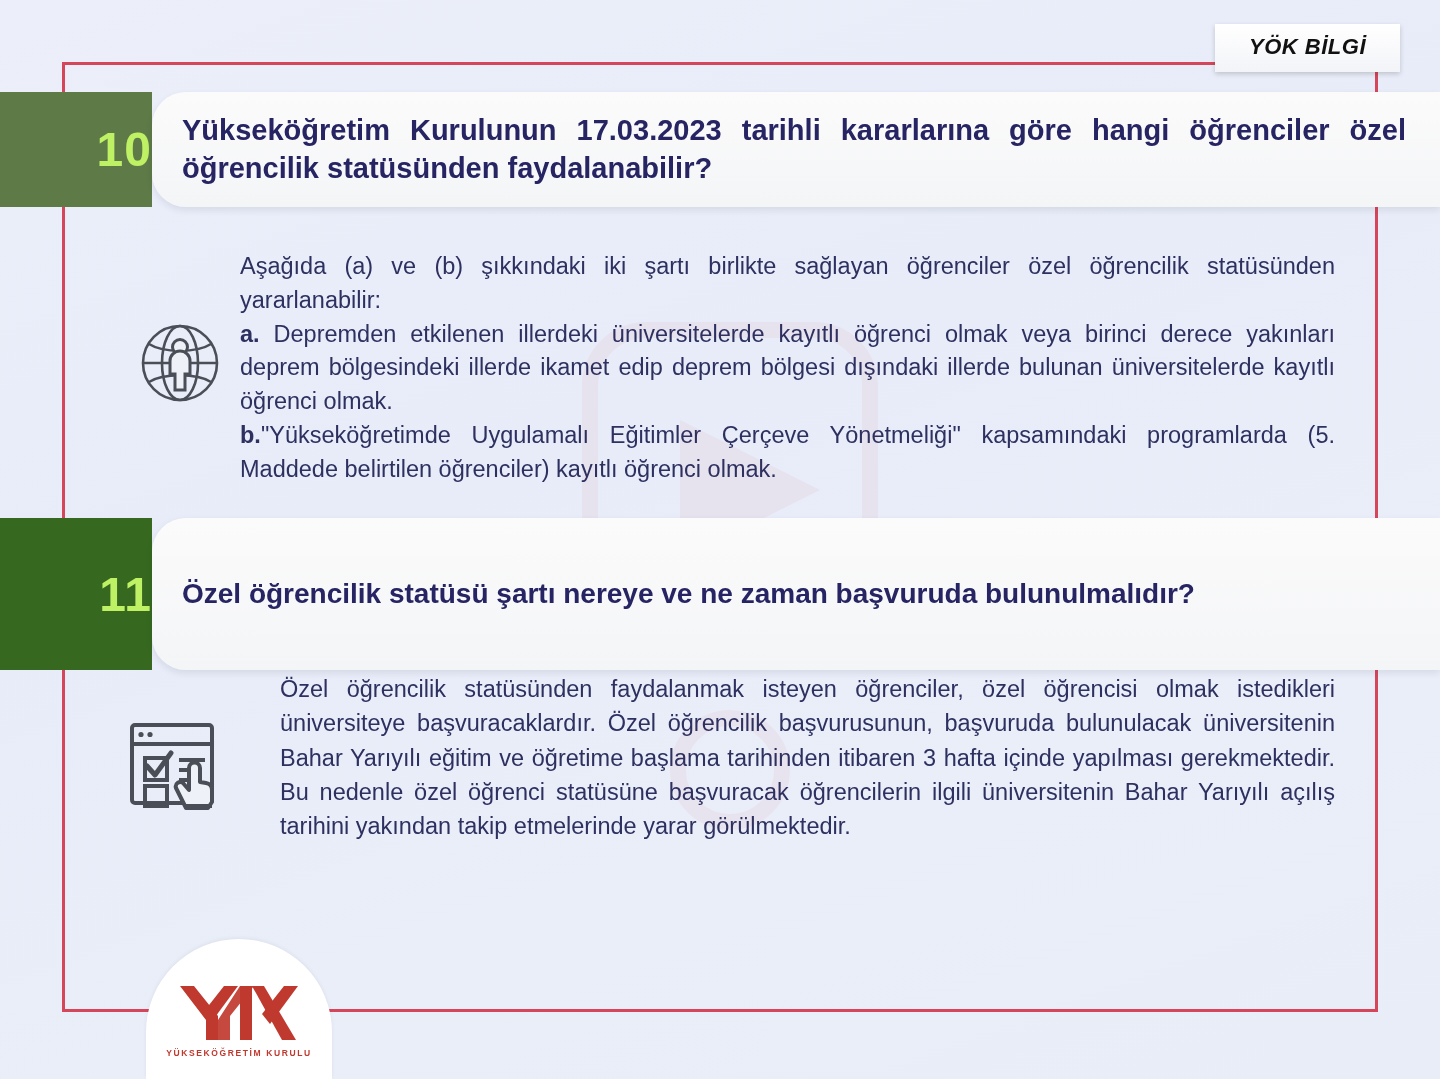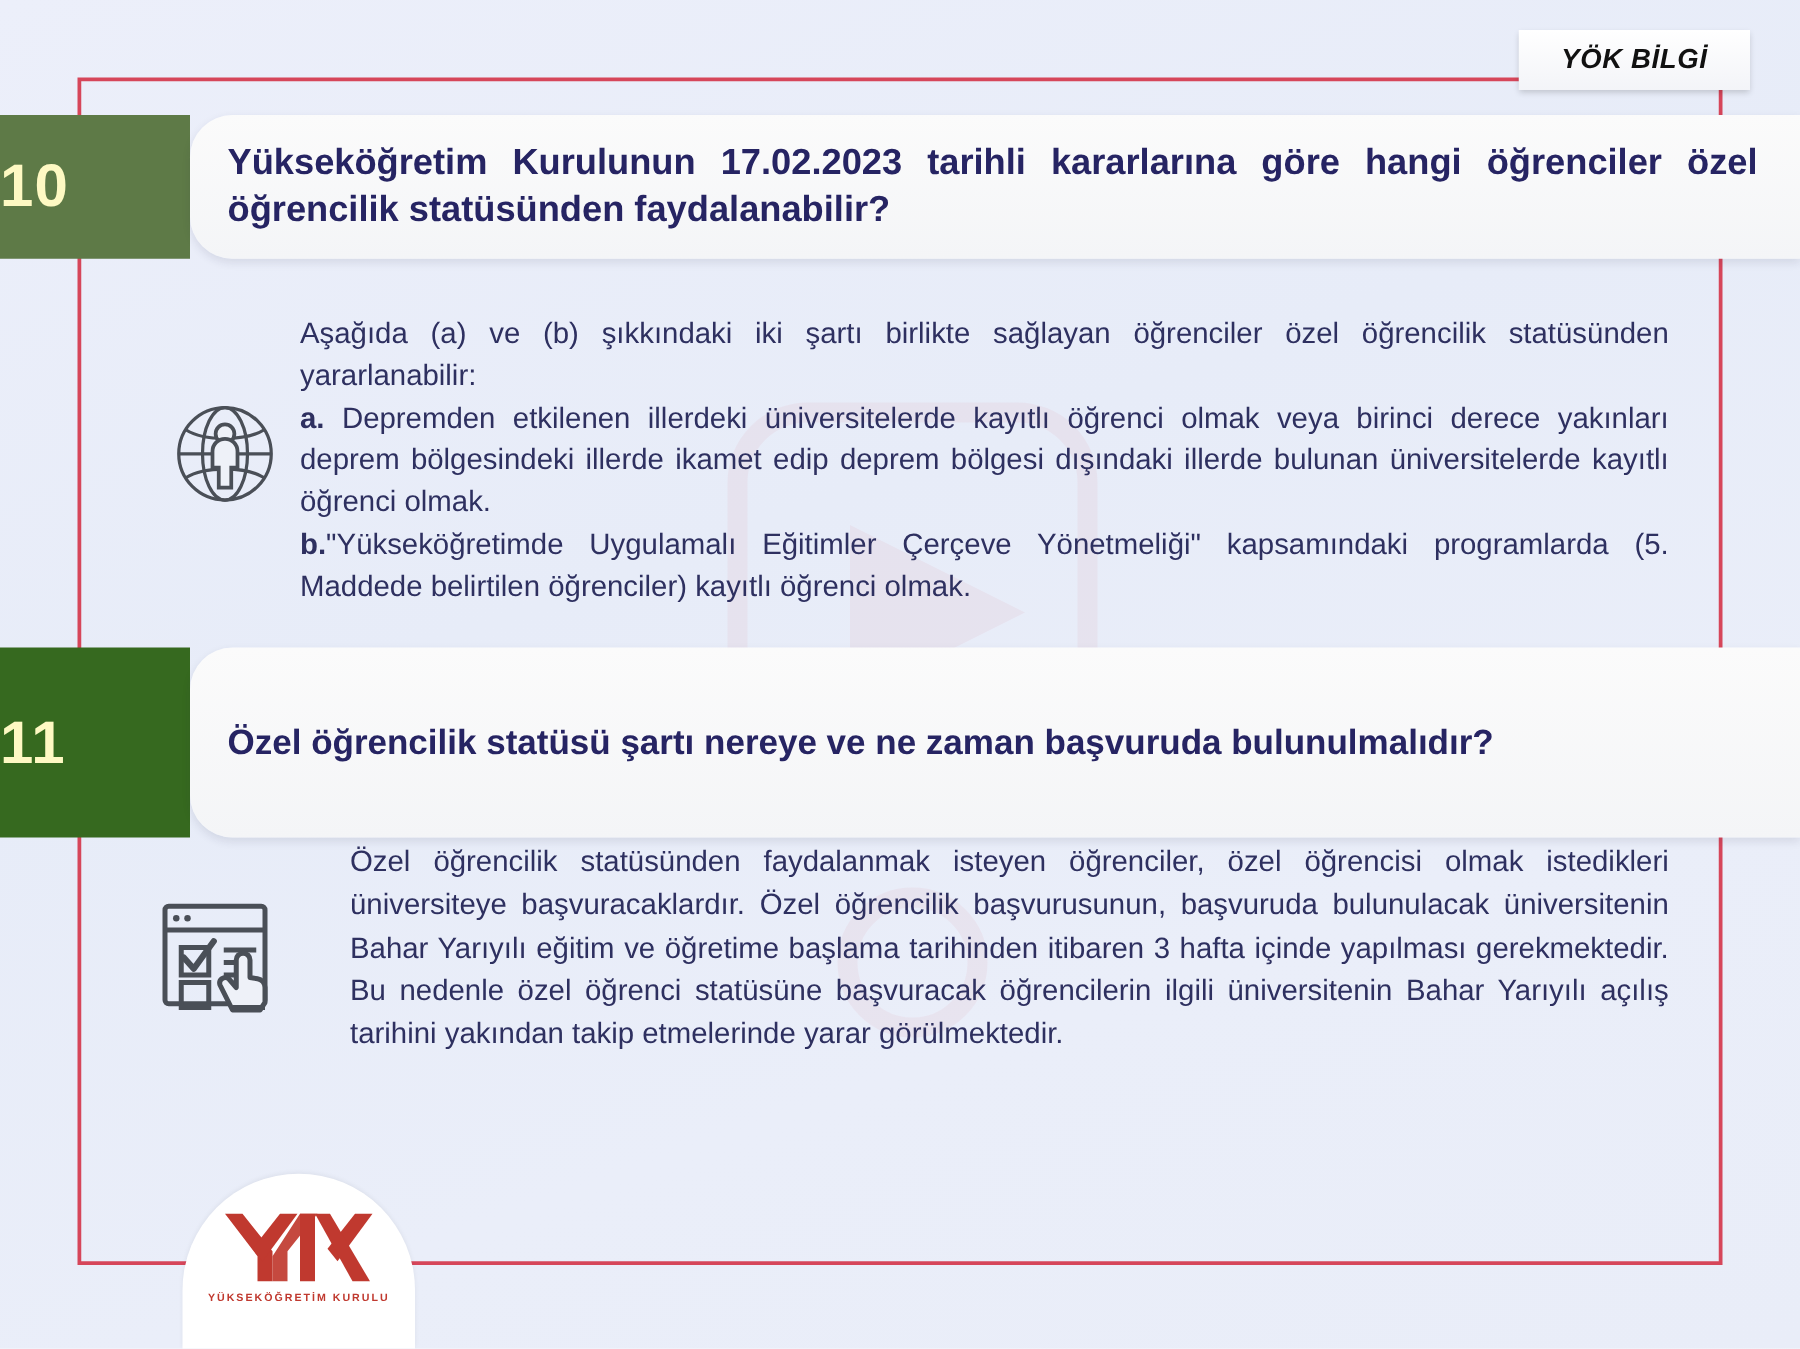--- a/index.html
+++ b/index.html
@@ -34,22 +34,22 @@
     font-style:italic;
   }
   .tag span{
     font-size:22px;font-weight:bold;letter-spacing:.5px;color:#111;
     font-family:"Liberation Sans", sans-serif;
   }
 
   
   .qrow{position:absolute;left:0;display:flex;align-items:stretch;z-index:4;}
   .qnum{
-    width:152px;flex:none;display:flex;align-items:center;justify-content:flex-start;
-    color:#fef9c3;font-size:48px;font-weight:bold;letter-spacing:1px;
+    width:152px;flex:none;display:flex;align-items:center;justify-content:flex-end;
+    color:#bef264;font-size:48px;font-weight:bold;letter-spacing:1px;
   }
   .qpanel{
     background:linear-gradient(180deg,#fbfbfb 0%,#f4f5f7 100%);
     border-radius:34px 0 0 34px;
     display:flex;align-items:center;
     box-shadow:0 3px 7px rgba(40,40,70,.10);
   }
   .qtext{
     color:#262463;font-weight:bold;
     font-family:"Liberation Sans", sans-serif;
@@ -83,21 +83,21 @@
   #ans11{left:110px;top:672px;width:1225px;gap:40px;}
   #ans11 .ansicon{padding-top:48px;width:130px;}
   #ans11 .anstext{font-size:23.5px;line-height:1.46;}
 
   
   .logo{
     position:absolute;left:146px;bottom:0;width:186px;height:140px;
     background:#ffffff;border-radius:93px 93px 0 0;
     box-shadow:0 -1px 4px rgba(0,0,0,.06);
     display:flex;flex-direction:column;align-items:center;justify-content:flex-end;
-    padding-bottom:36px;box-sizing:border-box;z-index:7;
+    padding-bottom:21px;box-sizing:border-box;z-index:7;
   }
   .logo svg{display:block;}
   .logo .logotext{
     font-size:8.5px;letter-spacing:1.6px;color:#c0392f;font-weight:bold;margin-top:4px;
     font-family:"Liberation Sans", sans-serif;
   }
 </style>
 </head>
 <body>
 
@@ -117,21 +117,21 @@
 
   <div class="tag">
     <span>YÖK BİLGİ</span>
   </div>
 
   <div class="qrow" id="row10">
     <div class="qnum" style="background: rgb(94, 122, 71);">
       <span>10</span>
     </div>
     <div class="qpanel">
-      <div class="qtext">Yükseköğretim Kurulunun 17.02.2023 tarihli kararlarına göre hangi öğrenciler özel öğrencilik statüsünden faydalanabilir?</div>
+      <div class="qtext">Yükseköğretim Kurulunun 17.03.2023 tarihli kararlarına göre hangi öğrenciler özel öğrencilik statüsünden faydalanabilir?</div>
     </div>
   </div>
 
   <div class="answer" id="ans10">
     <div class="ansicon">
       <svg width="86" height="86" viewBox="0 0 86 86" xmlns="http://www.w3.org/2000/svg">
         <g fill="none" stroke="#4a4f57" stroke-width="2.6">
           <circle cx="43" cy="43" r="37"></circle>
           <ellipse cx="43" cy="43" rx="18" ry="37"></ellipse>
           <line x1="6" y1="43" x2="80" y2="43"></line>

